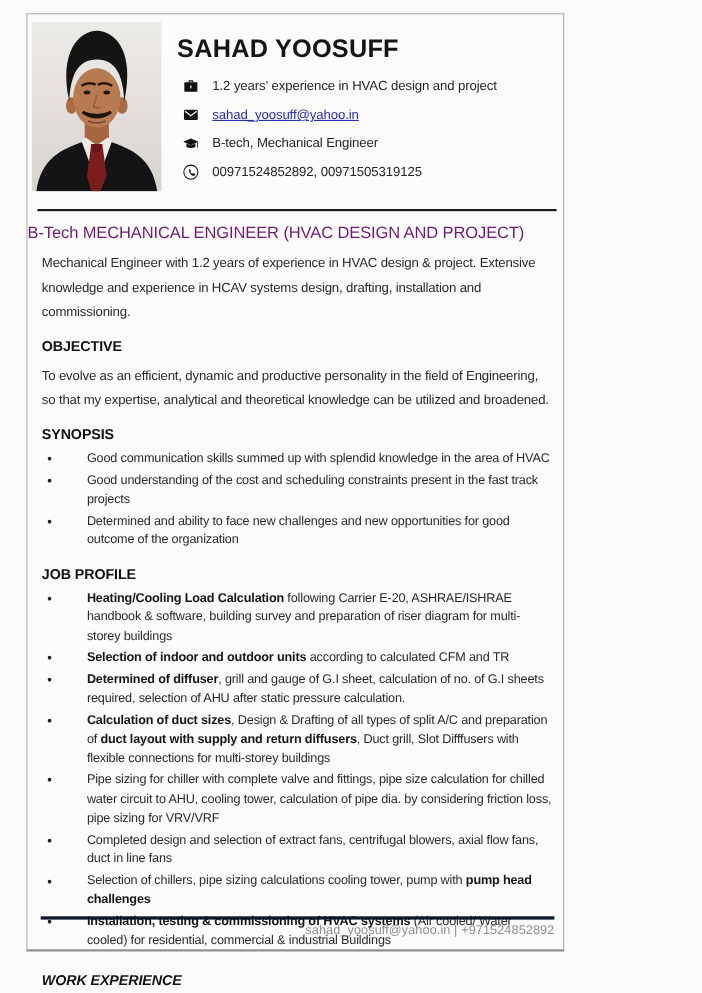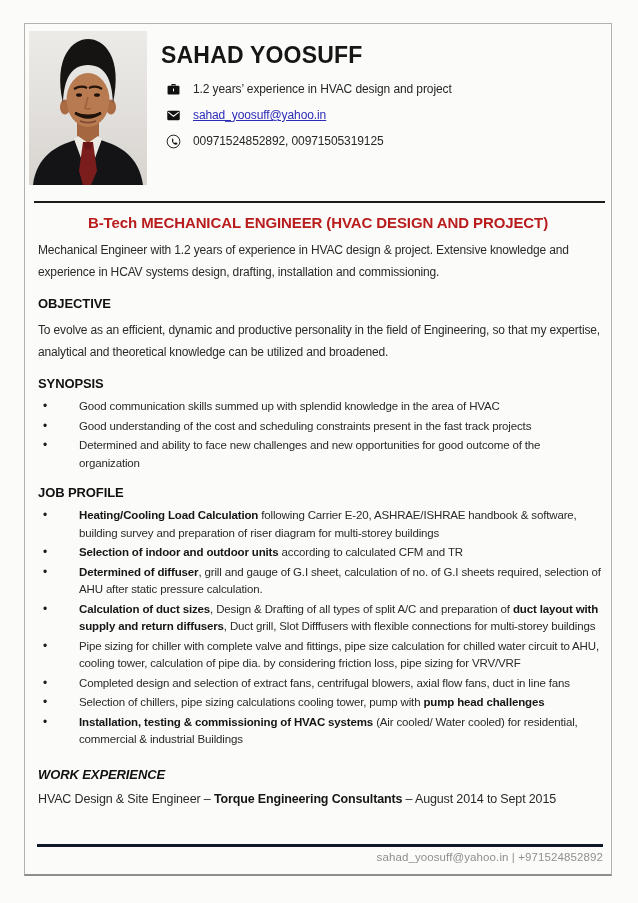--- a/index.html
+++ b/index.html
@@ -5,37 +5,37 @@
   * { margin:0; padding:0; box-sizing:border-box; }
   html, body { width:638px; height:903px; }
   body {
     background:#fbfbfa;
     font-family:"Liberation Sans", sans-serif;
     color:#2e2e2e;
     position:relative;
     overflow:hidden;
   }
   .sheet {
-    position:absolute; left:24px; top:23px; width:588px; height:853px;
+    position:absolute; left:24px; top:12px; width:489px; height:853px;
     border:1px solid #b2b1ae;
     border-bottom:2px solid #8f8e8b;
   }
   .header { display:flex; padding:7px 0 0 4px; }
   .photo { width:118px; height:154px; flex:0 0 118px; overflow:hidden; }
   .photo svg { display:block; width:100%; height:100%; }
   .header-info { margin-left:14px; padding-top:11px; }
   .name { font-size:23px; font-weight:bold; color:#161616; letter-spacing:0.2px; }
   .contact-rows { margin-top:7px; }
   .contact-row { display:flex; align-items:center; height:26px; padding-left:4px; }
   .icon { width:16px; height:16px; display:inline-flex; align-items:center; justify-content:center; flex:0 0 16px; }
   .icon svg { width:15px; height:15px; display:block; }
   .contact-text { margin-left:12px; font-size:12px; color:#262626; letter-spacing:-0.1px; }
   a.email-link { color:#2b2bb8; text-decoration:underline; }
   .divider { border-top:2px solid #1c1c1c; margin:16px 6px 0 9px; }
-  .doc-title { margin-top:11px; text-align:center; font-weight:bold; font-size:15px; color:#b91c1c; letter-spacing:-0.1px; }
+  .doc-title { margin-top:11px; text-align:left; font-weight:normal; font-size:15px; color:#701a75; letter-spacing:-0.1px; }
   .content { padding:0 9px 0 13px; }
   .para { margin-top:8px; font-size:12px; line-height:22px; letter-spacing:-0.15px; color:#2a2a2a; }
   .sec { margin-top:13px; font-size:13px; font-weight:bold; color:#111; letter-spacing:-0.1px; }
   ul.doc-list { list-style:none; margin-top:7px; }
   ul.doc-list li {
     position:relative; padding-left:36px; margin-left:5px; margin-bottom:2px;
     font-size:11.5px; line-height:17.5px; letter-spacing:-0.15px; color:#2a2a2a;
   }
   ul.doc-list li::before { content:"\2022"; position:absolute; left:0; top:0; font-size:12px; color:#1a1a1a; }
   .b { font-weight:bold; color:#161616; }
@@ -98,20 +98,31 @@
             <svg viewBox="0 0 24 24">
                 <rect x="2" y="4.5" width="20" height="15" rx="1.8" fill="#111"></rect>
                 <path d="M3.5 6.5 L12 13.2 L20.5 6.5" fill="none" stroke="#fff" stroke-width="1.7"></path>
               </svg>
           </span>
           <a class="contact-text email-link" href="#">sahad_yoosuff@yahoo.in</a>
         </div>
         <div class="contact-row">
           <span class="icon">
             <svg viewBox="0 0 24 24">
+                <path d="M12 4.5 L23 9.5 L12 14.5 L1 9.5 Z" fill="#111"></path>
+                <path d="M5.5 12 V16.2 Q5.5 18.3 12 18.3 Q18.5 18.3 18.5 16.2 V12 L12 15 Z" fill="#111"></path>
+                <path d="M21.5 10.5 V15.5" stroke="#111" stroke-width="1.3" fill="none"></path>
+                <circle cx="21.5" cy="16.6" r="1" fill="#111"></circle>
+              </svg>
+          </span>
+          <span class="contact-text">B-tech, Mechanical Engineer</span>
+        </div>
+        <div class="contact-row">
+          <span class="icon">
+            <svg viewBox="0 0 24 24">
                 <circle cx="12" cy="12" r="10.2" fill="none" stroke="#111" stroke-width="1.5"></circle>
                 <g transform="translate(1.6,1.6) scale(0.87)">
                   <path d="M8.6 7.2 c0.9 -0.9 1.9 -0.7 2.5 0.3 l0.7 1.2 c0.4 0.8 0.3 1.5 -0.4 2.1 c-0.4 0.4 -0.4 0.8 0 1.5 c0.5 0.9 1.2 1.6 2.1 2.1 c0.7 0.4 1.1 0.4 1.5 0 c0.6 -0.7 1.3 -0.8 2.1 -0.4 l1.2 0.7 c1 0.6 1.2 1.6 0.3 2.5 c-1.6 1.6 -4.3 1 -7 -1.7 c-2.7 -2.7 -3.3 -5.4 -1.7 -7 z" fill="#111"></path>
                 </g>
               </svg>
           </span>
           <span class="contact-text">00971524852892, 00971505319125</span>
         </div>
       </div>
     </div>

